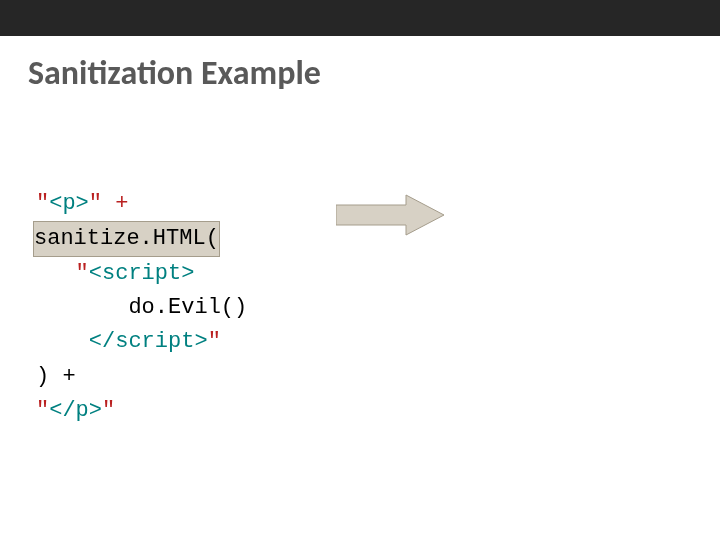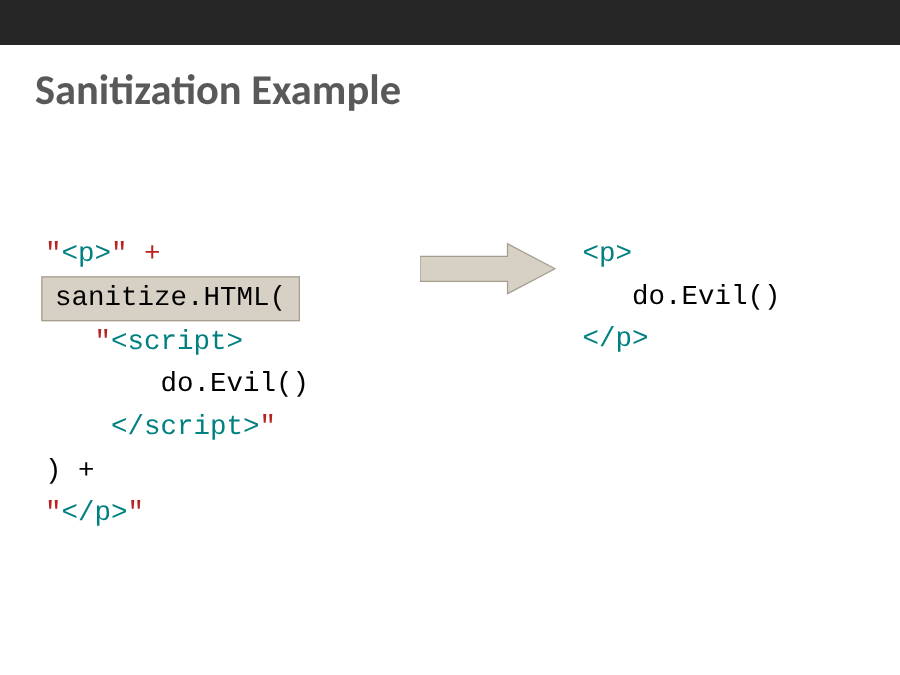--- a/index.html
+++ b/index.html
@@ -45,21 +45,21 @@
     flex: 0 0 auto;
     padding: 40px 10px 0 0;
   }
   .tag   { color: #008080; }
   .str   { color: #ba2121; }
   .fn    { color: #000; }
   .highlight {
     display: inline-block;
     background: #d7d1c5;
     border: 1px solid #a59d8c;
-    padding: 0 10px;
+    padding: 0 0;
     margin-left: -3px;
   }
   svg.arrow {
     display: block;
   }
 </style>
 </head>
 <body>
 
 <div class="topbar"></div>
@@ -76,18 +76,14 @@
 <span>    </span><span class="tag">&lt;/script&gt;</span><span class="str">"</span>
 <span class="fn">) +</span>
 <span class="str">"</span><span class="tag">&lt;/p&gt;</span><span class="str">"</span></div>
 
   <div class="arrow-wrap">
     <svg class="arrow" width="110" height="45" viewBox="0 0 110 45">
       <polygon points="0,12 70,12 70,2 108,22 70,42 70,32 0,32" fill="#d7d1c5" stroke="#a59d8c" stroke-width="1"></polygon>
     </svg>
   </div>
 
-  <div class="code right">
-<span class="tag">&lt;p&gt;</span>
-<span class="fn">   do.Evil()</span>
-<span class="tag">&lt;/p&gt;</span></div>
 
 </div>
 
 </body></html>

